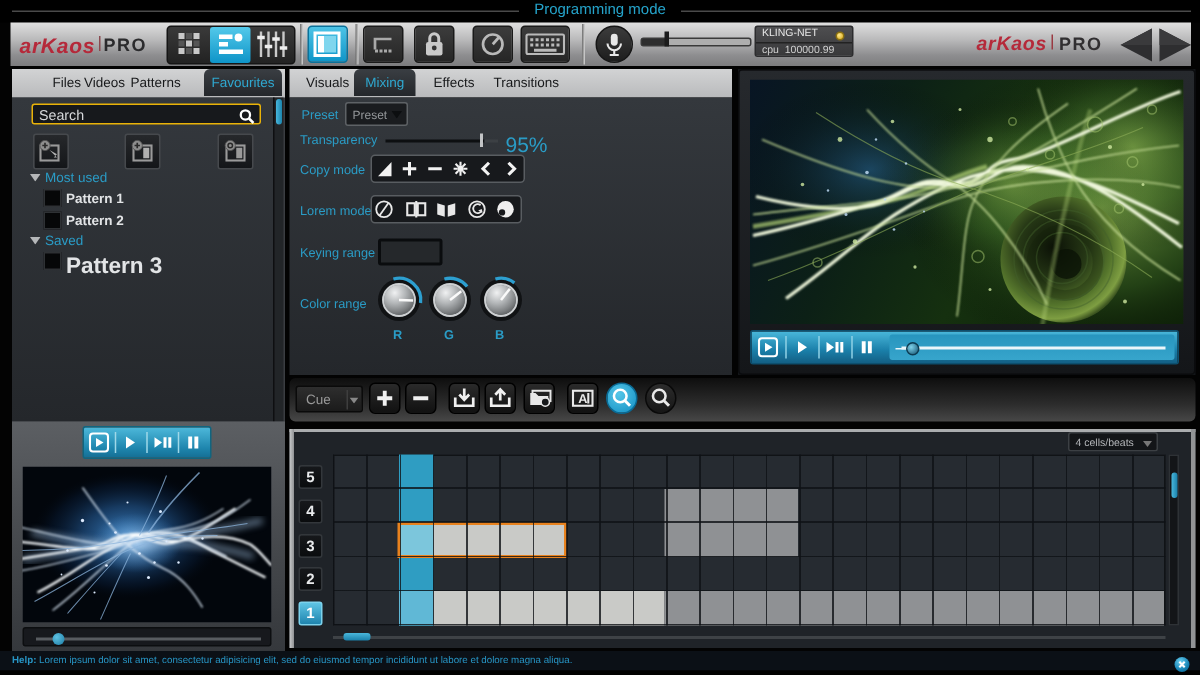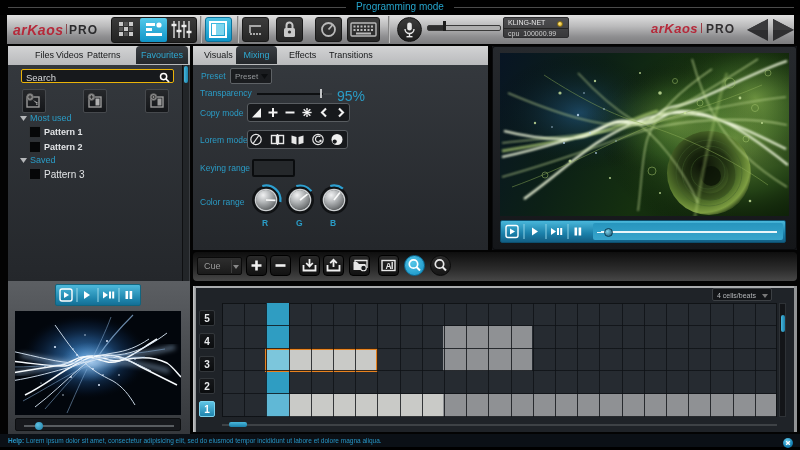--- a/index.html
+++ b/index.html
@@ -225,21 +225,21 @@
     <div class="abs bluetxt" style="left:22px;top:67px;font-size:9px;">Most used</div>
     <div class="abs" style="left:21px;top:80px;width:12px;height:12px;background:#060708;border:1px solid #2e3134;"></div>
     <div class="abs" style="left:36px;top:81px;font-size:9px;font-weight:bold;color:#e2e4e6;">Pattern 1</div>
     <div class="abs" style="left:21px;top:95px;width:12px;height:12px;background:#060708;border:1px solid #2e3134;"></div>
     <div class="abs" style="left:36px;top:96px;font-size:9px;font-weight:bold;color:#e2e4e6;">Pattern 2</div>
     <svg class="abs" style="left:12px;top:112px;" width="7" height="5" viewBox="0 0 7 5">
         <path d="M0 0 L7 0 L3.5 5 Z" fill="#b5b7b9"></path>
       </svg>
     <div class="abs bluetxt" style="left:22px;top:109px;font-size:9px;">Saved</div>
     <div class="abs" style="left:21px;top:122px;width:12px;height:12px;background:#060708;border:1px solid #2e3134;"></div>
-    <div class="abs" style="left:36px;top:123px;font-size:10px;font-weight:normal;color:#e2e4e6;">Pattern 3</div>
+    <div class="abs" style="left:36px;top:123px;font-size:15px;font-weight:bold;color:#e2e4e6;">Pattern 3</div>
 
     <div class="abs" style="left:0;top:235px;width:182px;height:153px;background:linear-gradient(#5c5f63,#45484c 55%,#35383c);"></div>
 
     <div class="abs" style="left:47px;top:238px;width:86px;height:22px;background:linear-gradient(#4db8da,#1e85ad 70%,#156f95);border:1px solid #11657f;border-radius:2px;">
       <svg width="84" height="20" viewBox="0 0 84 20">
         <g stroke="#9fd8e8" stroke-width="1">
             <line x1="21" y1="3" x2="21" y2="17"></line>
             <line x1="42" y1="3" x2="42" y2="17"></line>
             <line x1="63" y1="3" x2="63" y2="17"></line>
           </g>

